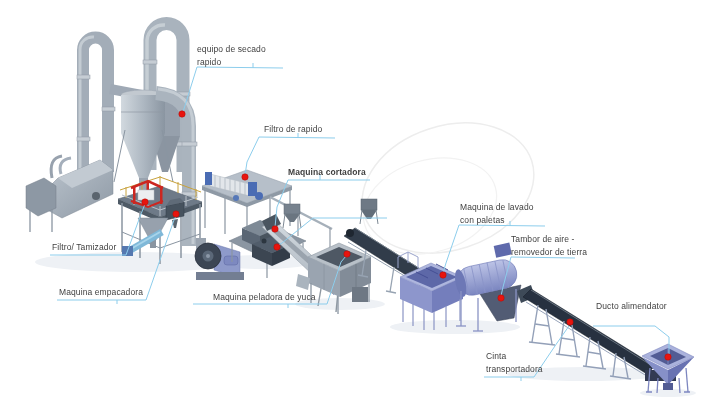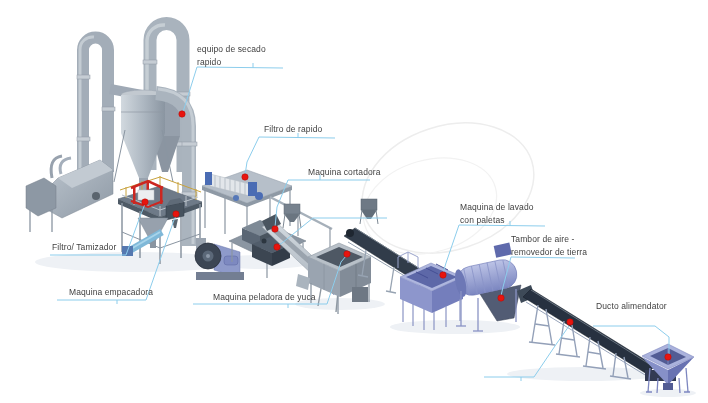--- a/index.html
+++ b/index.html
@@ -379,22 +379,24 @@
     <circle cx="570" cy="322" r="3.2"></circle>
     <circle cx="668" cy="357" r="3.2"></circle>
     <circle cx="145" cy="202" r="3.2"></circle>
     <circle cx="176" cy="214" r="3.2"></circle>
   </g>
 </svg>
 
   <div class="label" style="left:197px;top:43px;">equipo de secado
 rapido</div>
   <div class="label" style="left:264px;top:123px;">Filtro de rapido</div>
-  <div class="label" style="left:308px;top:166px;">Maquina cortadora</div>
+  <div class="label" style="left:288px;top:166px;font-weight:bold;">Maquina cortadora</div>
   <div class="label" style="left:460px;top:201px;">Maquina de lavado
 con paletas</div>
   <div class="label" style="left:511px;top:233px;">Tambor de aire -
 removedor de tierra</div>
   <div class="label" style="left:52px;top:241px;">Filtro/ Tamizador</div>
-  <div class="label" style="left:59px;top:286px;margin-left:10px;">Maquina empacadora</div>
+  <div class="label" style="left:59px;top:286px;">Maquina empacadora</div>
   <div class="label" style="left:213px;top:291px;">Maquina peladora de yuca</div>
   <div class="label" style="left:596px;top:300px;">Ducto alimendator</div>
+  <div class="label" style="left:486px;top:350px;">Cinta
+transportadora</div>
 </div>
 
 </body></html>

